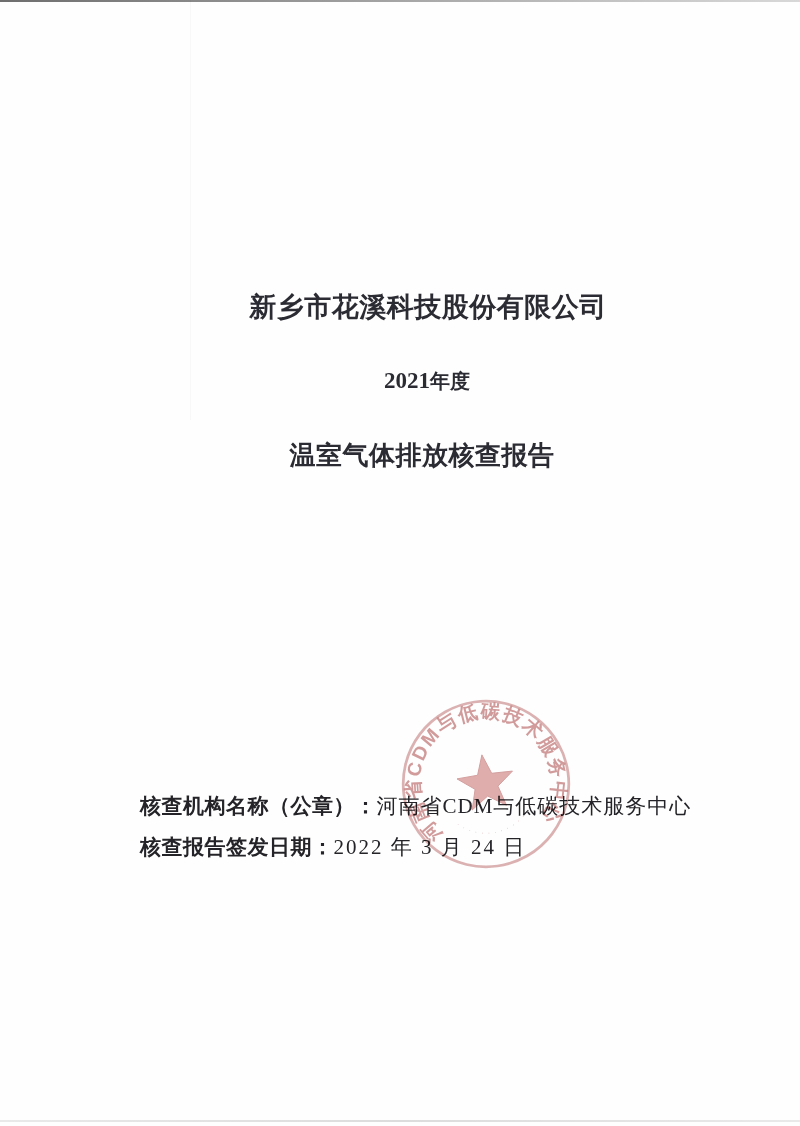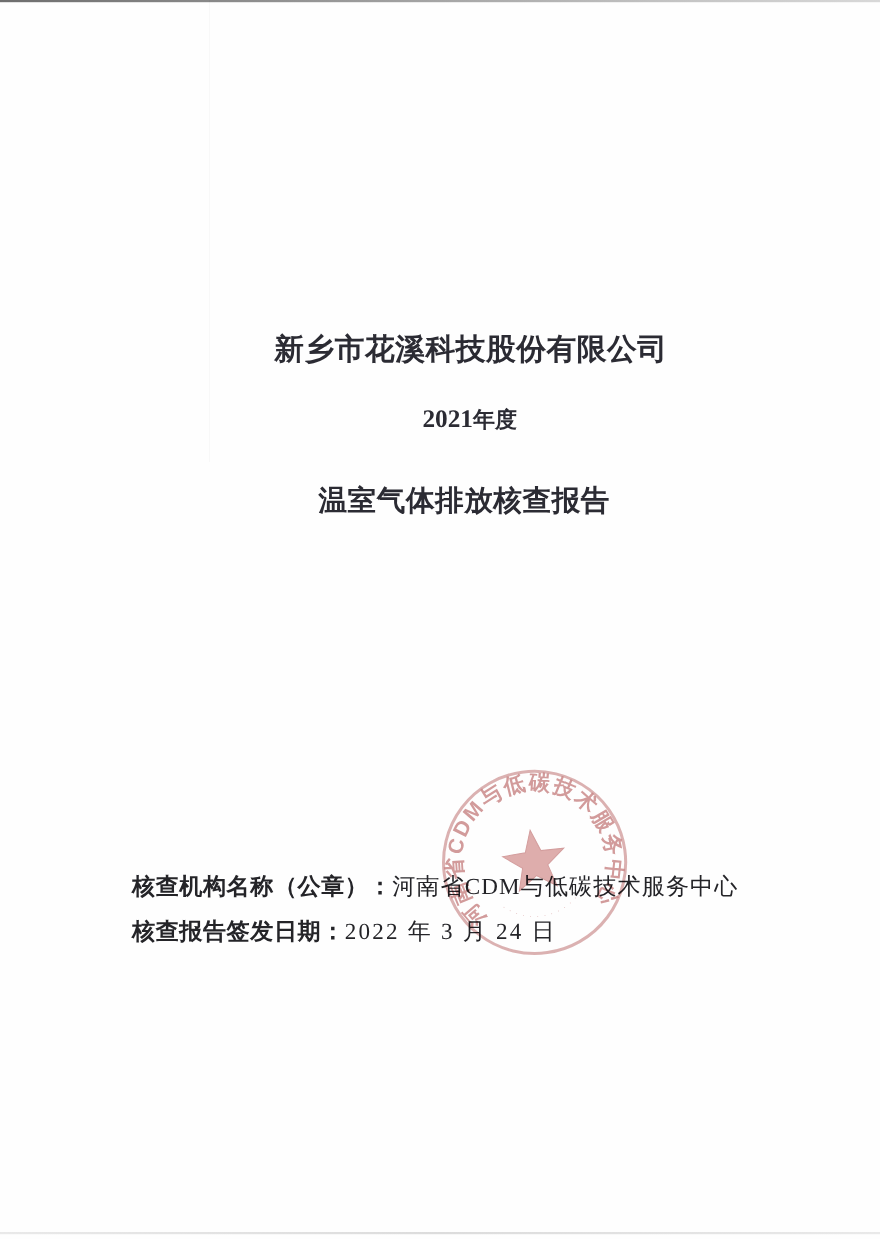--- a/index.html
+++ b/index.html
@@ -29,41 +29,41 @@
 
   
   .title-line {
     position: absolute;
     left: 428px;
     transform: translateX(-50%);
     white-space: nowrap;
     font-weight: bold;
     color: #2b2b33;
   }
-  .title-l1 { top: 299px; font-size: 27px; letter-spacing: 0.5px; }
+  .title-l1 { top: 289px; font-size: 27px; letter-spacing: 0.5px; }
   .title-l2 { top: 364px; font-size: 27px; left: 427px; }
   .title-l2 .year {
     font-family: "Liberation Serif", "DejaVu Serif", serif;
     font-weight: bold;
     font-size: 23px;
   }
   .title-l2 .suffix { font-size: 20px; }
   .title-l3 { top: 406px; font-size: 26px; left: 422px; letter-spacing: 0.5px; margin-top: 32px; }
 
   
   .footer-line {
     position: absolute;
     left: 120px;
     white-space: nowrap;
     font-size: 21px;
     color: #242428;
   }
   .footer-agency { top: 792px; }
   .footer-date { top: 833px; }
-  .footer-label { font-weight: bold; letter-spacing: 0.5px; }
+  .footer-label { font-weight: bold; letter-spacing: 0.5px; margin-left: 20px; }
   .footer-value {
     font-family: "Liberation Serif", "DejaVu Serif", serif;
     letter-spacing: 1px;
   }
   .footer-value.date { letter-spacing: 2px; }
 
   
   .stamp {
     position: absolute;
     left: 394px;

